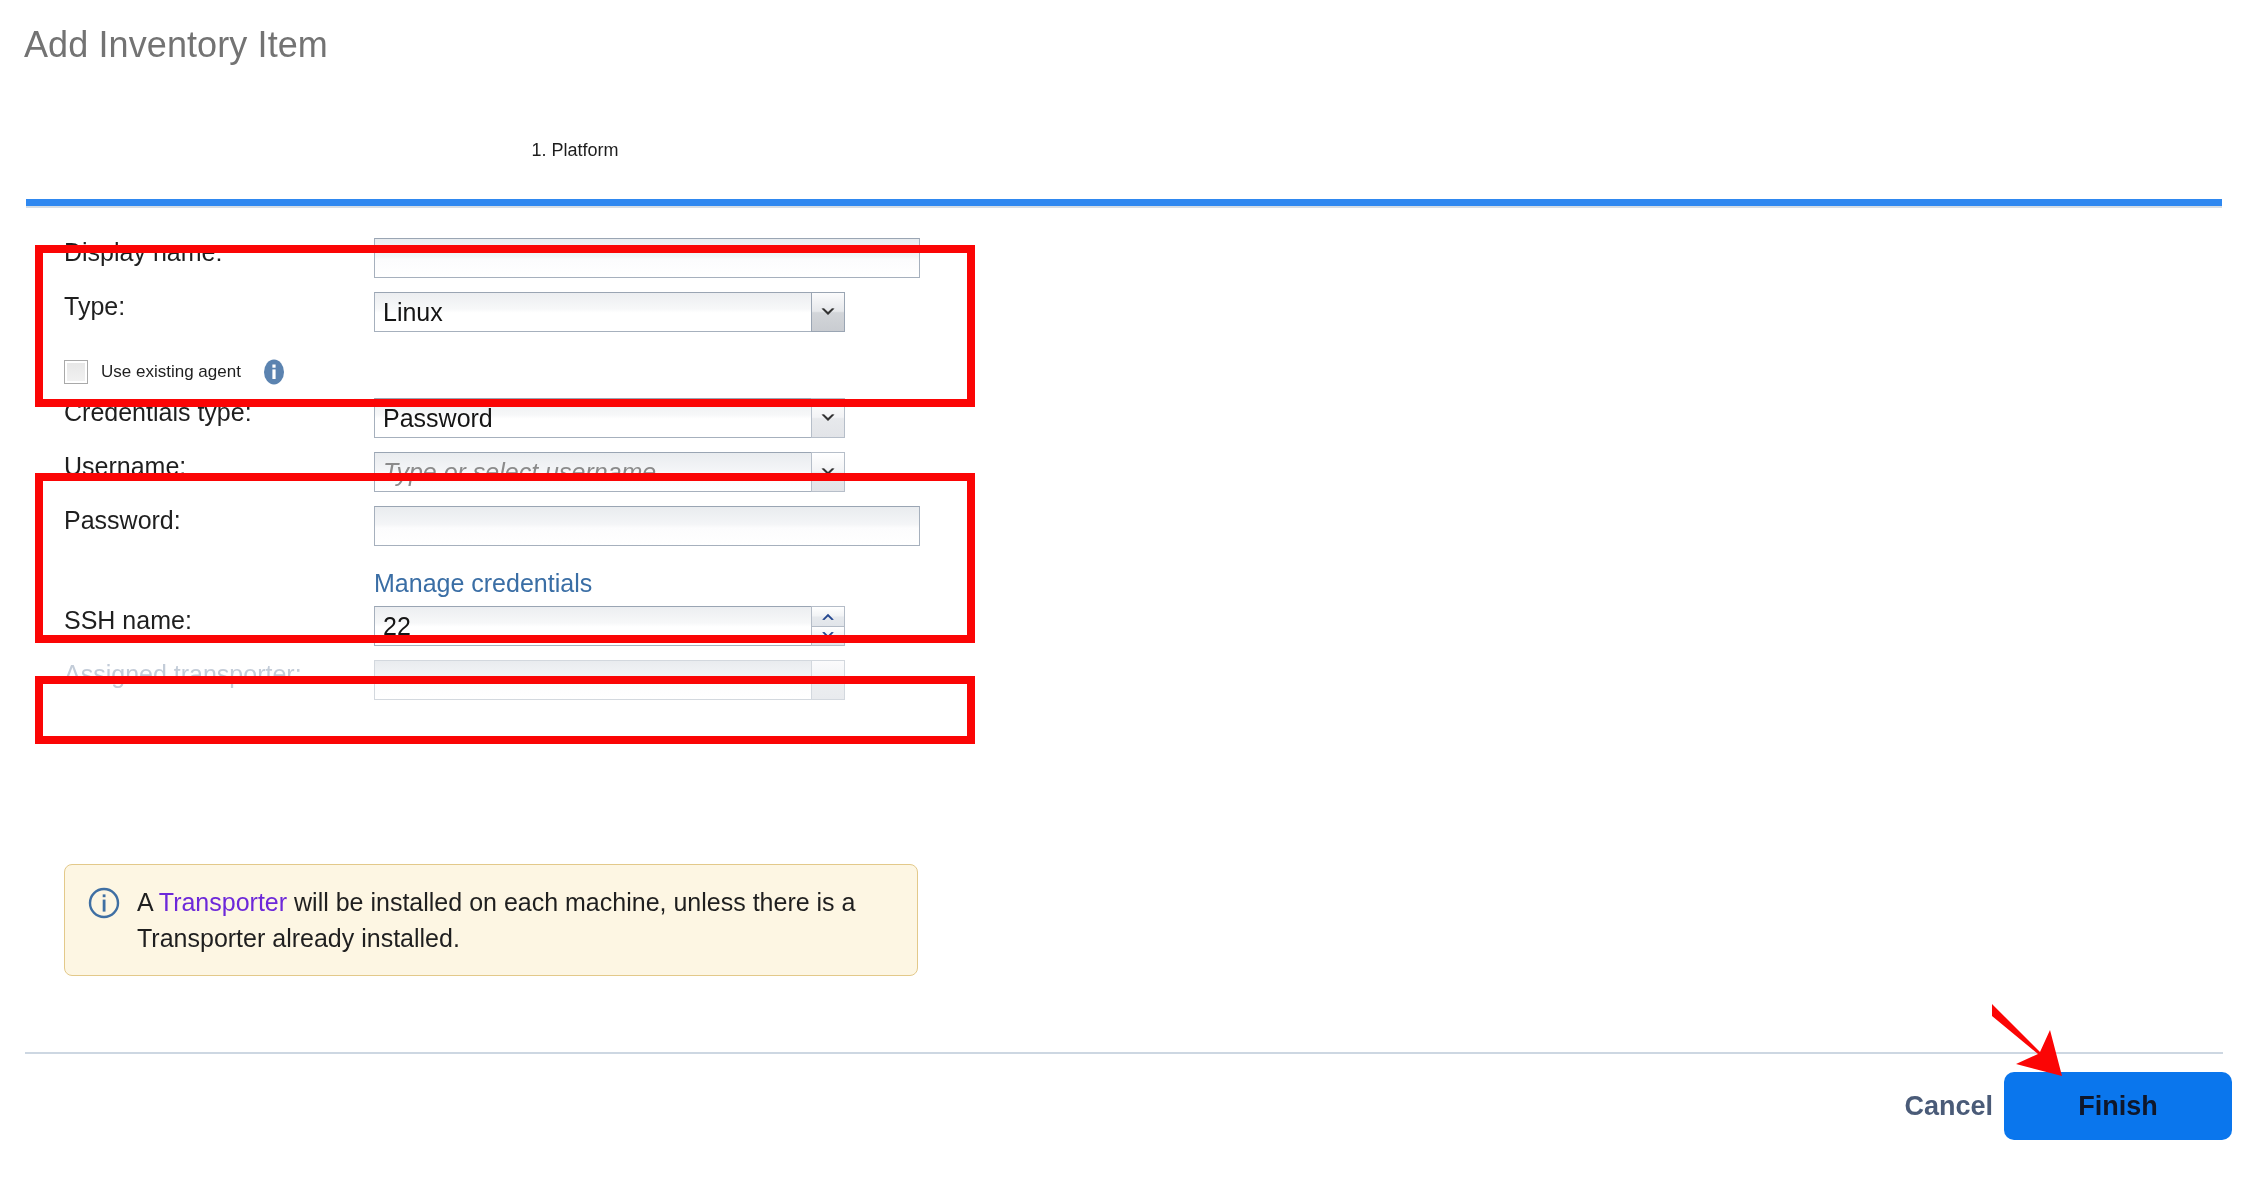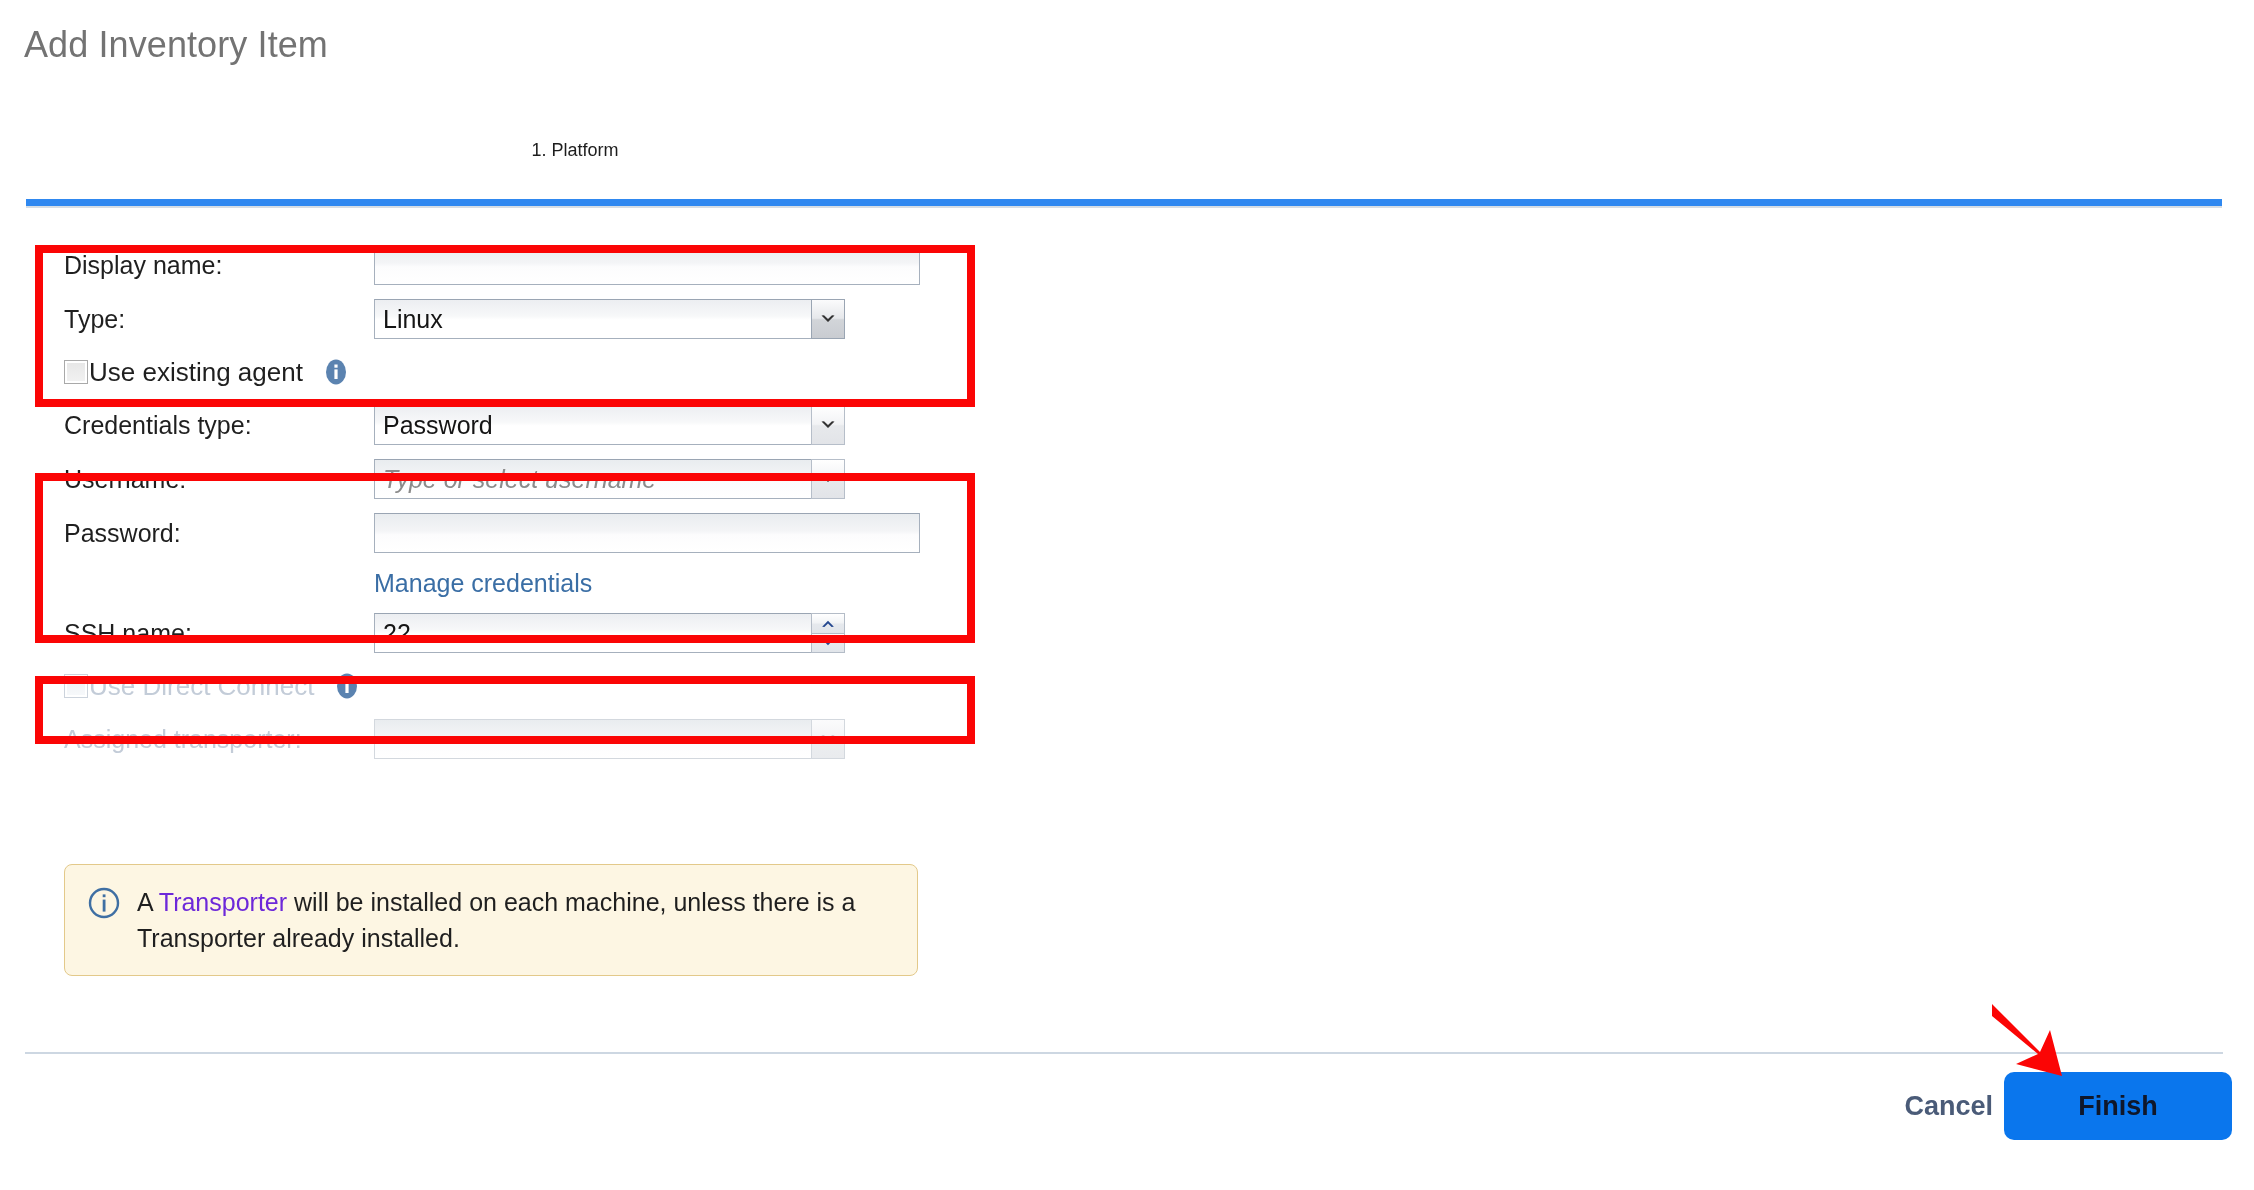--- a/index.html
+++ b/index.html
@@ -62,21 +62,20 @@
 
   
   .form {
     position: absolute;
     left: 0;
     top: 238px;
     width: 1000px;
   }
   .row {
     display: flex;
-    align-items: center;
     height: 54px;
     padding-left: 64px;
   }
   .row .label {
     width: 310px;
     flex: none;
     font-size: 25px;
     color: #1f1f1f;
     white-space: nowrap;
   }
@@ -172,22 +171,22 @@
     border: 1px solid #a9a9a9;
     background: linear-gradient(to bottom, #e6e6e6, #f2f2f2);
     box-shadow: inset 0 0 0 2px #ffffff;
     flex: none;
   }
   .cbox.disabled {
     border-color: #ccd3dc;
     background: linear-gradient(to bottom, #eef1f4, #f7f9fb);
   }
   .checkrow .ctext {
-    margin-left: 1px;
-    font-size: 26px;
+    margin-left: 13px;
+    font-size: 17px;
     color: #1f1f1f;
     white-space: nowrap;
   }
   .checkrow.dim .ctext { color: #c3ccd8; }
 
   .info-dot {
     margin-left: 20px;
     width: 26px; height: 26px;
     flex: none;
   }
@@ -370,29 +369,20 @@
           </div>
           <div class="spin-btn">
             <svg width="16" height="9" viewBox="0 0 16 10">
               <path d="M1.5 1.5 L8 8 L14.5 1.5 L12 1.2 L8 5 L4 1.2 Z" fill="#24478f"></path>
             </svg>
           </div>
         </div>
       </div>
     </div>
 
-    <div class="checkrow dim">
-      <div class="cbox disabled"></div>
-      <div class="ctext">Use Direct Connect</div>
-      <svg class="info-dot" viewBox="0 0 26 26">
-        <ellipse cx="13" cy="13" rx="10" ry="12.5" fill="#5b83b0"></ellipse>
-        <rect x="11.4" y="5.5" width="3.2" height="3.2" fill="#ffffff"></rect>
-        <rect x="11.4" y="10.4" width="3.2" height="9.6" fill="#ffffff"></rect>
-      </svg>
-    </div>
 
     <div class="row dim">
       <div class="label">Assigned transporter:</div>
       <div class="combo">
         <div class="txt empty-soft" style="border-color:#d3d8de;"></div>
         <div class="dropbtn disabled">
           <svg class="chev" viewBox="0 0 16 10">
             <path d="M1.5 1.5 L8 8 L14.5 1.5 L12 1.2 L8 5 L4 1.2 Z" fill="#b9bfc7"></path>
           </svg>
         </div>

